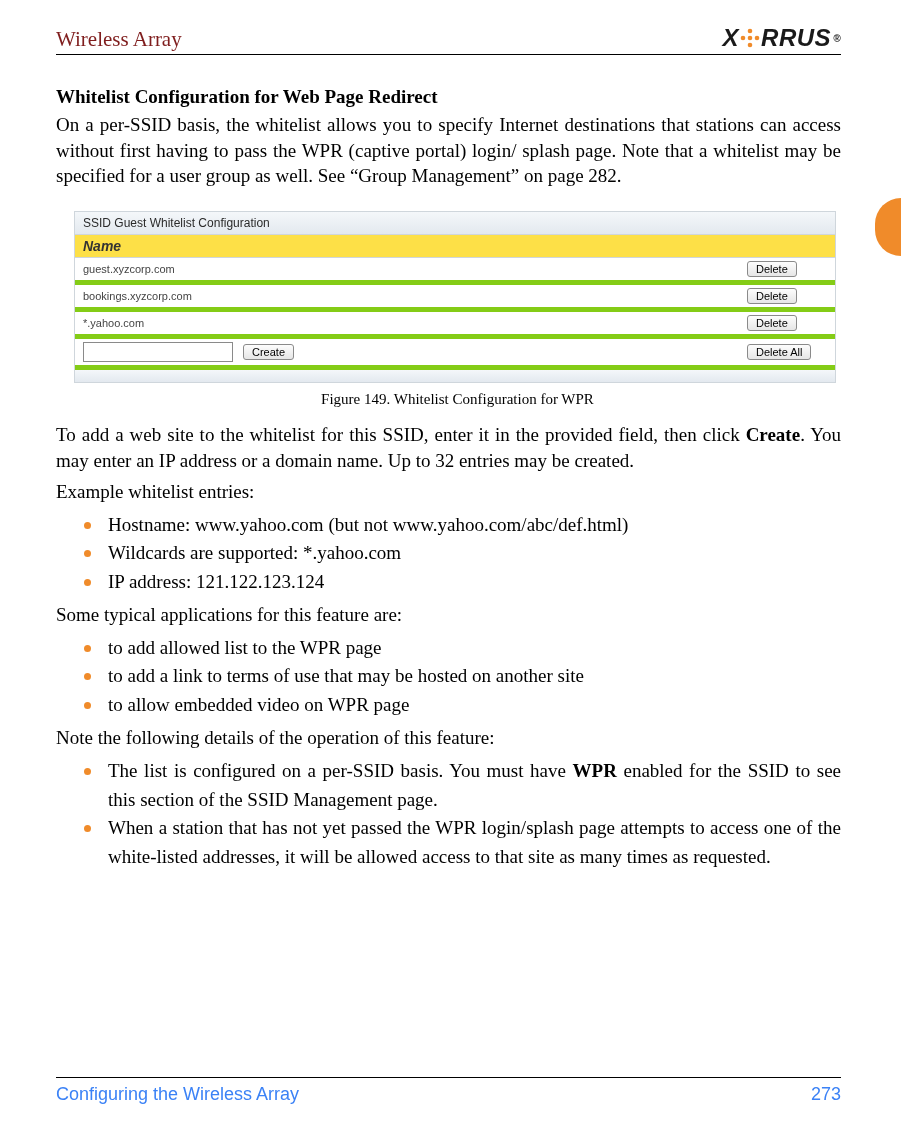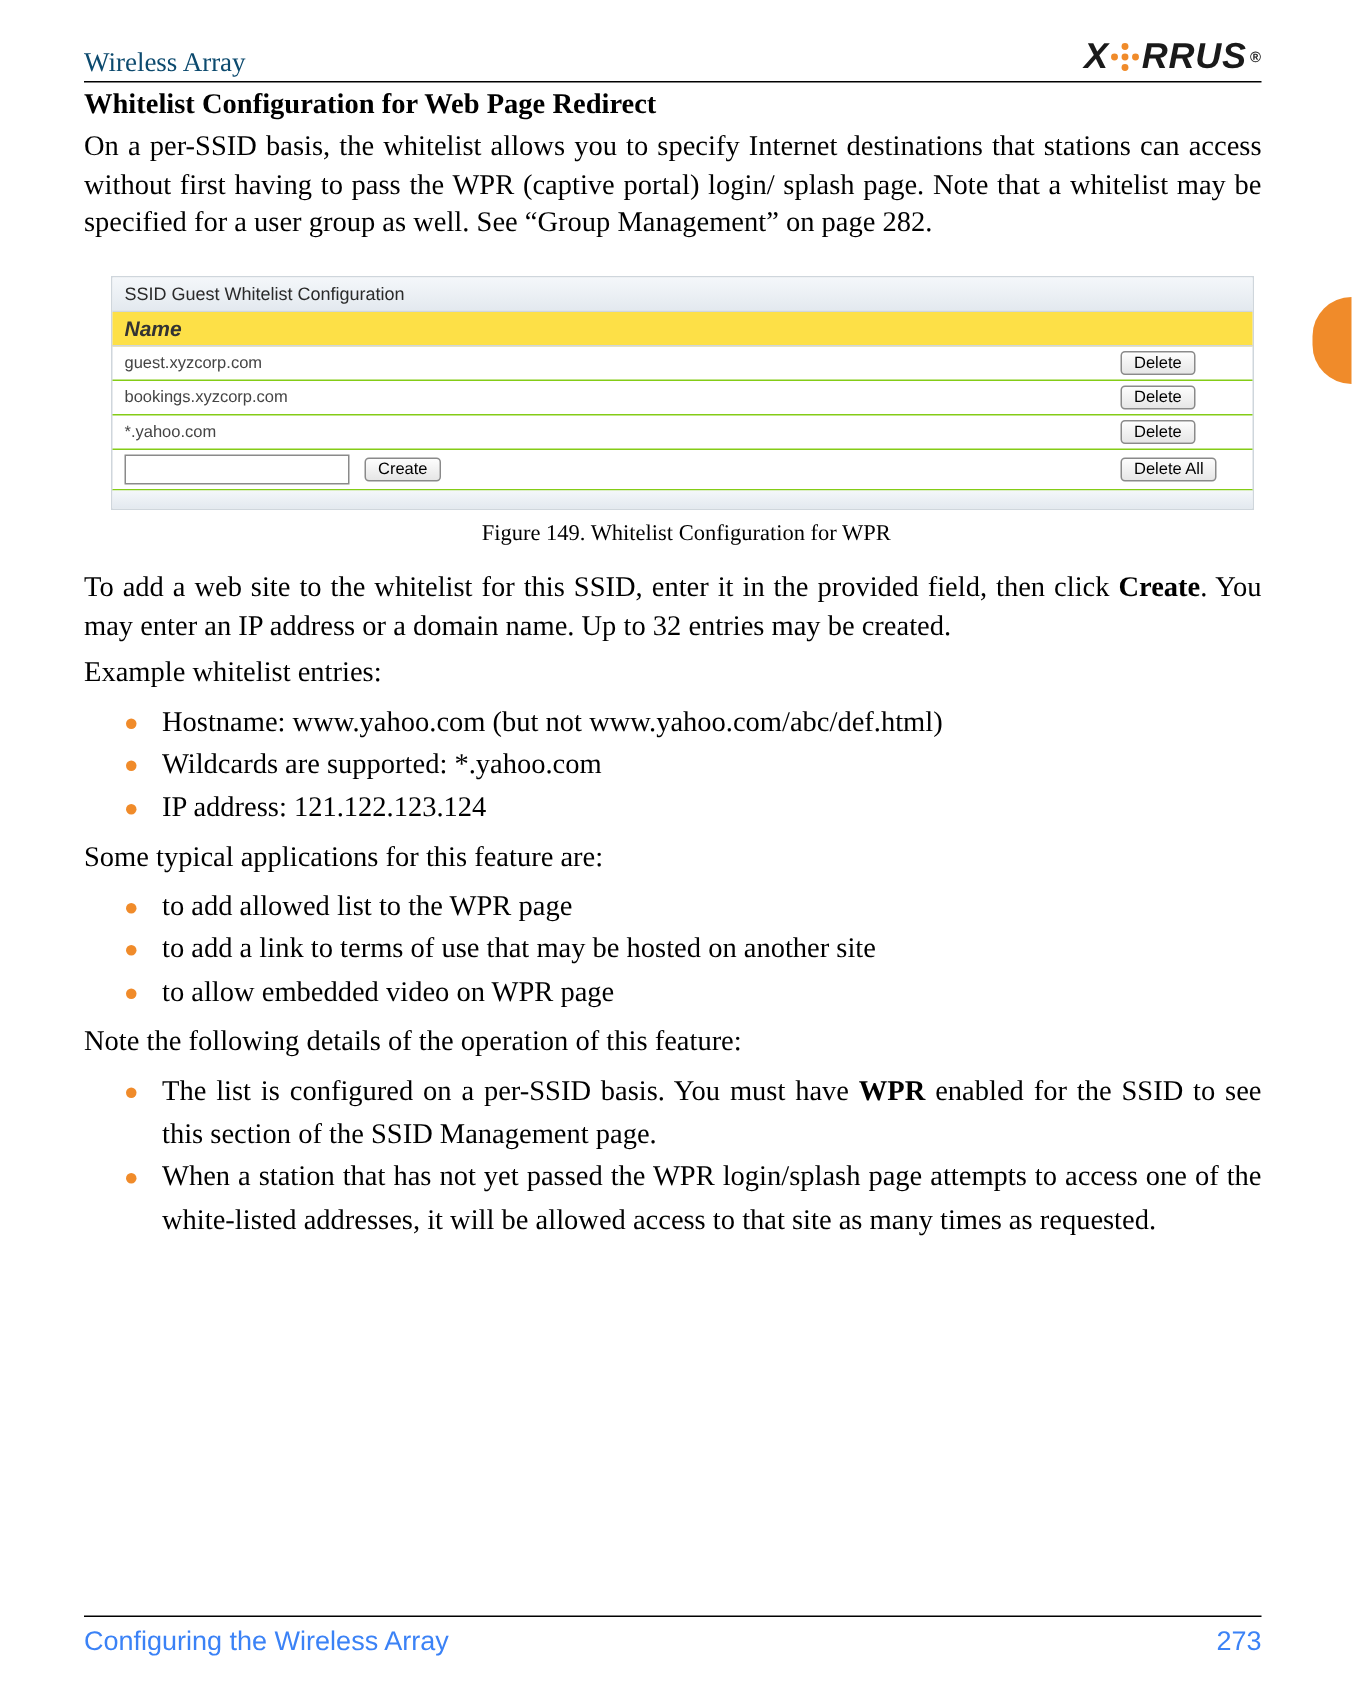--- a/index.html
+++ b/index.html
@@ -18,22 +18,22 @@
     padding: 24px 60px 0 56px;
   }
   .top-header {
     display: flex;
     justify-content: space-between;
     align-items: flex-end;
     border-bottom: 1px solid #000;
     padding-bottom: 2px;
   }
   .top-header .title {
-    color: #0c4a6e;
-    font-size: 18px;
+    color: #7f1d1d;
+    font-size: 21px;
   }
   .logo {
     display: flex;
     align-items: center;
     gap: 0px;
     font-family: Arial, Helvetica, sans-serif;
     font-weight: 900;
     font-style: italic;
     letter-spacing: 0.5px;
     font-size: 24px;
@@ -42,21 +42,21 @@
   }
   .logo svg { display:block; }
   .logo .reg {
     font-size: 10px;
     vertical-align: super;
     margin-left: 2px;
   }
   .section-heading {
     font-weight: bold;
     font-size: 19px;
-    margin-top: 4px;
+    margin-top: 31px;
   }
   .body-text {
     font-size: 19px;
     line-height: 1.35;
     margin-top: 4px;
     text-align: justify;
   }
   .link { color: #000000; }
   .figure-wrap {
     margin: 22px 0 2px 18px;
@@ -88,21 +88,21 @@
     border-bottom: 1px solid #cfd6dc;
     font-weight: bold;
     font-size: 14px;
     font-style: italic;
   }
   .wh-head .c1 { flex: 1; padding: 3px 8px; }
   .wh-head .c2 { width: 80px; padding: 3px 8px; }
   .wh-row {
     display: flex;
     align-items: center;
-    border-bottom: 1px solid #84cc16;
+    border-bottom: 5px solid #84cc16;
     font-size: 11px;
     color: #444;
   }
   .wh-row:last-child { border-bottom: none; }
   .wh-row .c1 { flex: 1; padding: 3px 8px; display:flex; align-items:center; gap:10px;}
   .wh-row .c2 { width: 80px; padding: 3px 8px; text-align:left; }
   .btn {
     font-family: Arial, Helvetica, sans-serif;
     font-size: 11px;
     padding: 1px 8px;

